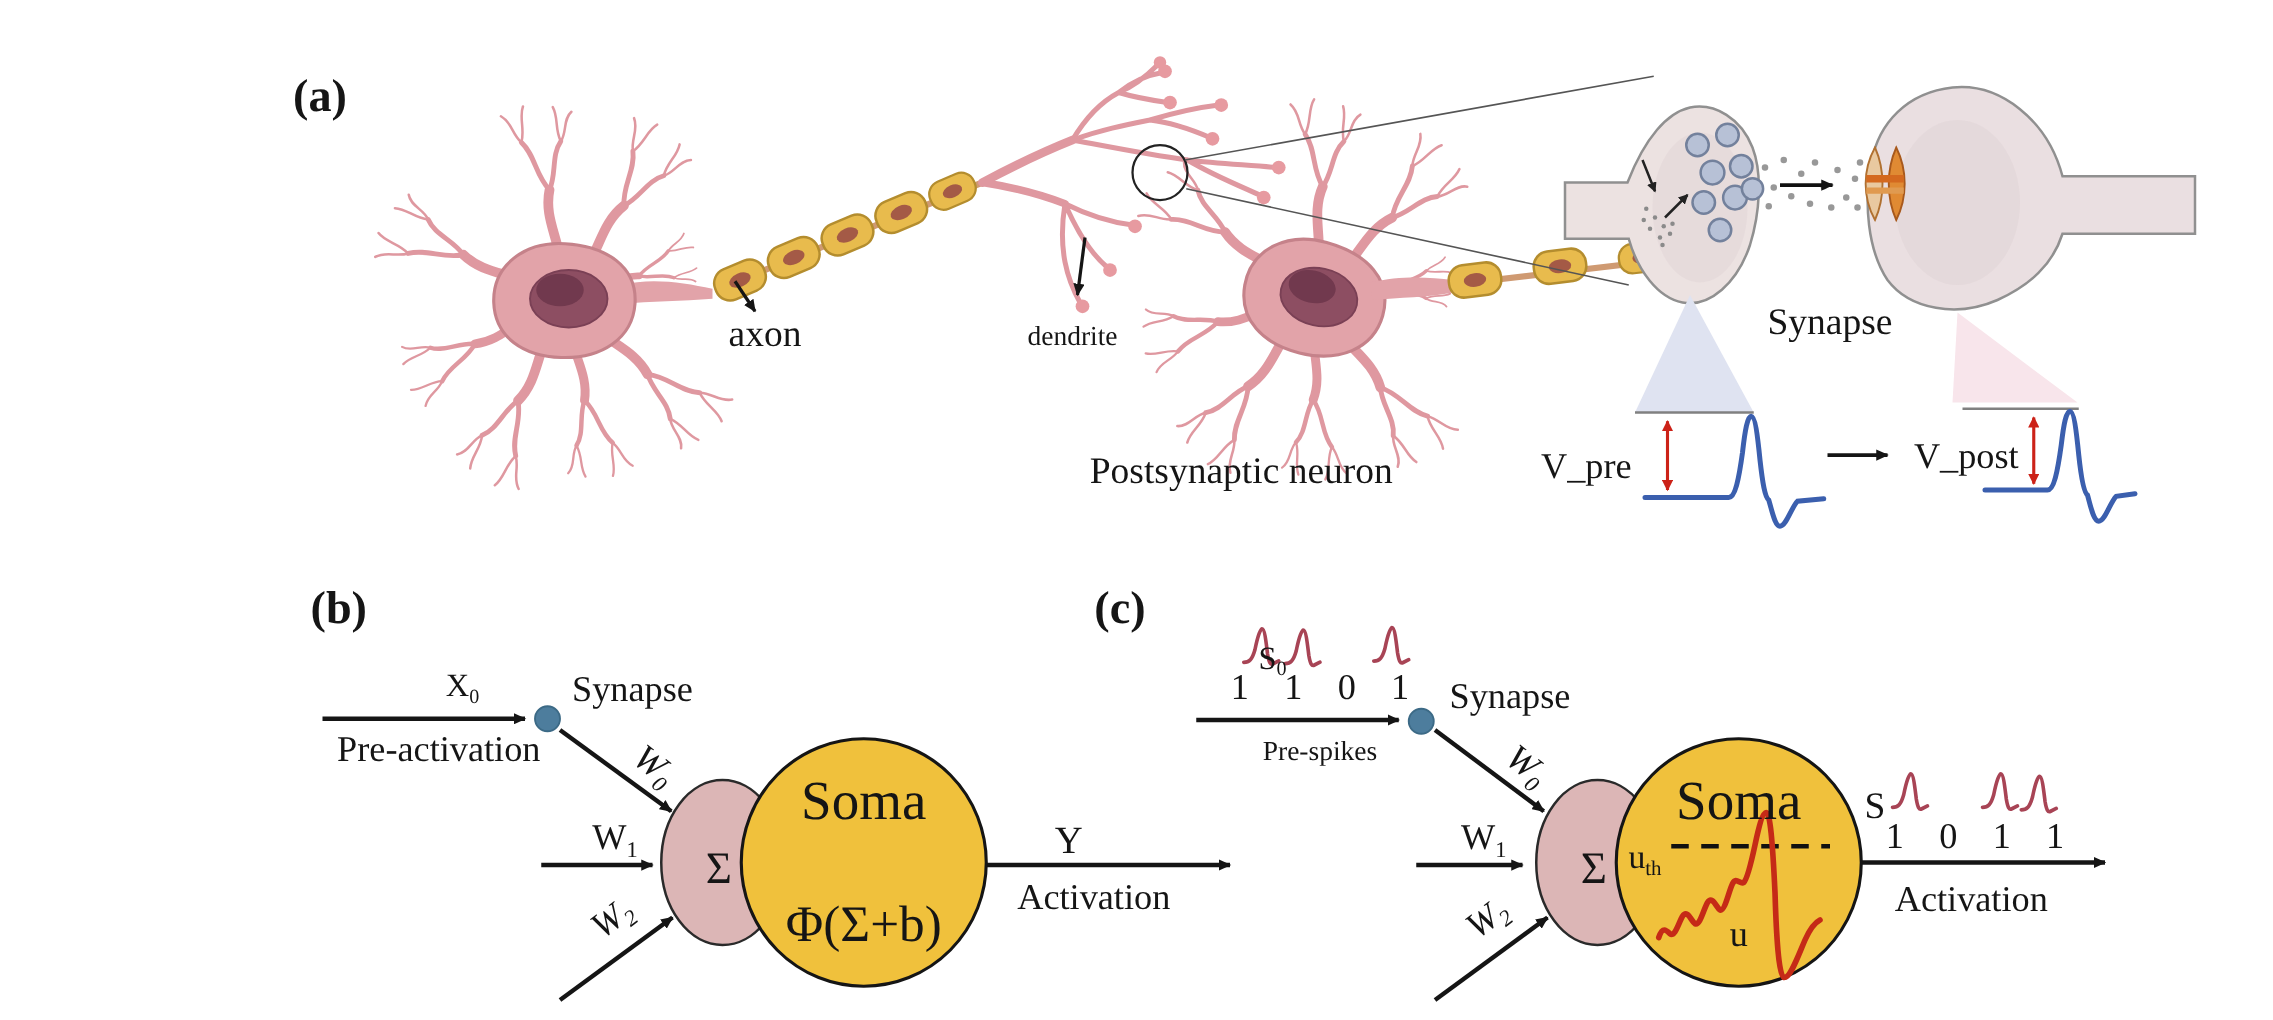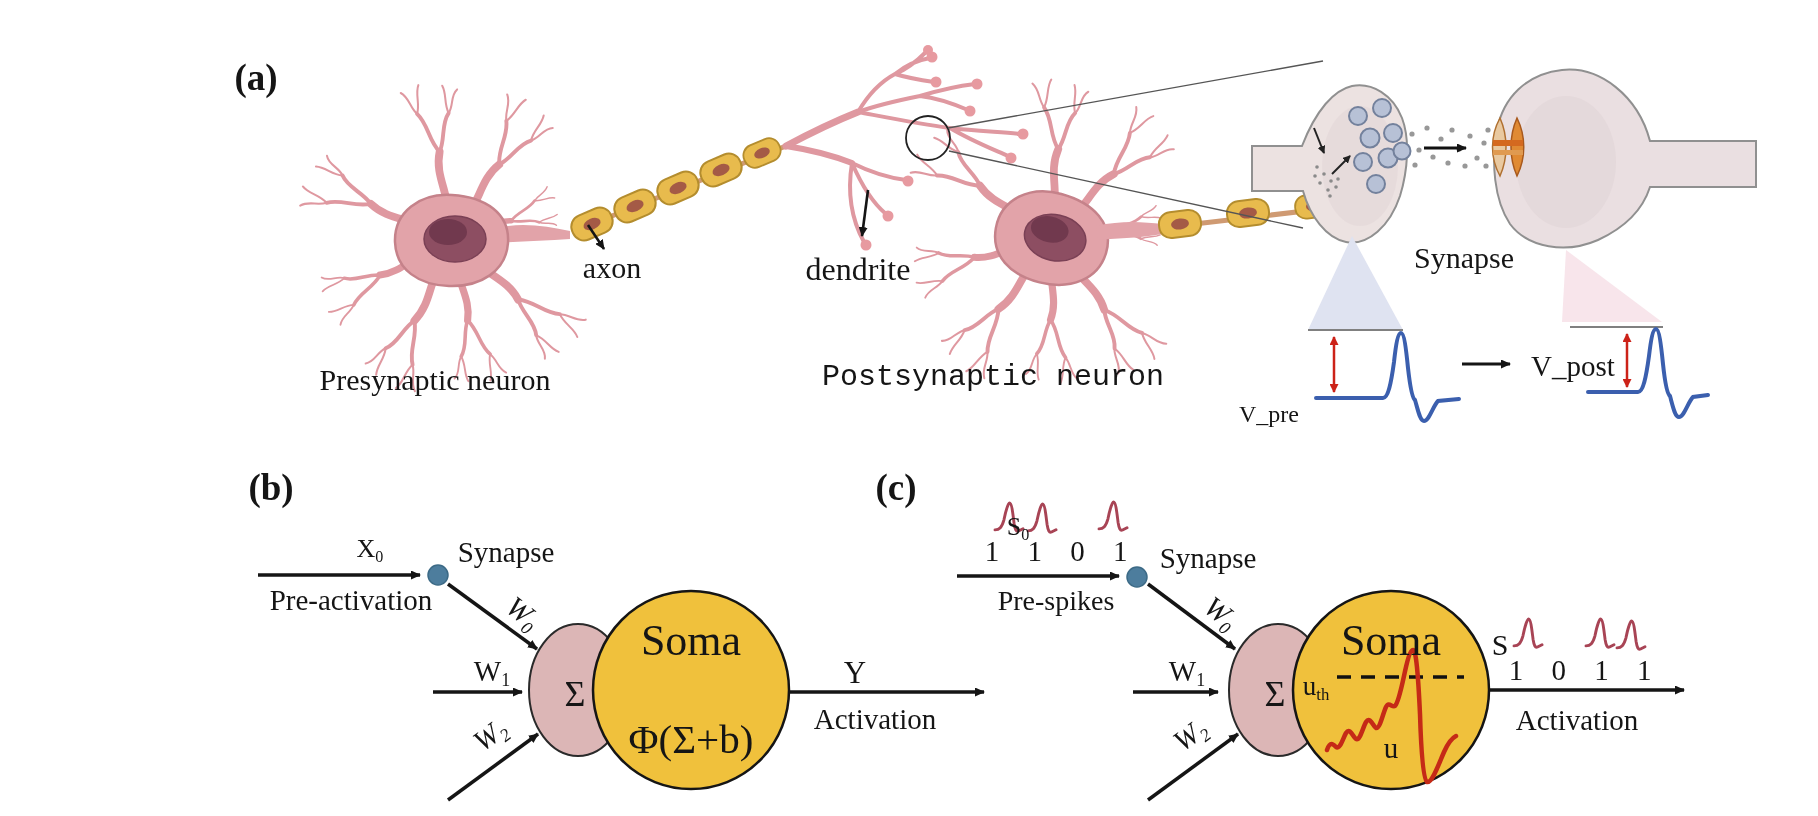--- a/index.html
+++ b/index.html
@@ -221,46 +221,45 @@
 
     <g>
       <use href="#spikeglyph" transform="translate(1514,619) scale(1.12)"></use>
       <use href="#spikeglyph" transform="translate(1586,619) scale(1.12)"></use>
       <use href="#spikeglyph" transform="translate(1617,621) scale(1.12)"></use>
     </g>
   </g>
 </svg>
 
 <div class="lbl bold" style="left:256px;top:77px;font-size:37px;">(a)</div>
-<div class="lbl" style="left:435px;top:380px;font-size:30px;">Presynaptic neuron</div>
 <div class="lbl" style="left:612px;top:268px;font-size:30px;">axon</div>
-<div class="lbl" style="left:858px;top:269px;font-size:32px;">dendrite</div>
-<div class="lbl" style="left:993px;top:377px;font-size:30px;font-family:Liberation Mono, monospace;">Postsynaptic neuron</div>
+<div class="lbl" style="left:858px;top:269px;font-size:22px;">dendrite</div>
+<div class="lbl" style="left:993px;top:377px;font-size:30px;">Postsynaptic neuron</div>
 <div class="lbl" style="left:1464px;top:258px;font-size:30px;">Synapse</div>
-<div class="lbl" style="left:1269px;top:374px;font-size:24px;margin-top:40px;">V_pre</div>
+<div class="lbl" style="left:1269px;top:374px;font-size:29px;">V_pre</div>
 <div class="lbl" style="left:1573px;top:366px;font-size:29px;">V_post</div>
 
 <div class="lbl bold" style="left:271px;top:487px;font-size:37px;">(b)</div>
 <div class="lbl" style="left:370px;top:549px;font-size:26px;"><span>X</span><sub>0</sub></div>
 <div class="lbl" style="left:506px;top:552px;font-size:29px;">Synapse</div>
 <div class="lbl" style="left:351px;top:600px;font-size:29px;">Pre-activation</div>
 <div class="lbl it rotp" style="left:523px;top:613px;font-size:29px;"><span>W</span><sub>0</sub></div>
 <div class="lbl" style="left:492px;top:671px;font-size:29px;"><span>W</span><sub>1</sub></div>
 <div class="lbl it rotn" style="left:490px;top:735px;font-size:29px;"><span>W</span><sub>2</sub></div>
 <div class="lbl" style="left:575px;top:694px;font-size:36px;">Σ</div>
 <div class="lbl" style="left:691px;top:641px;font-size:44px;">Soma</div>
 <div class="lbl" style="left:691px;top:739px;font-size:41px;">Φ(Σ+b)</div>
 <div class="lbl" style="left:855px;top:672px;font-size:31px;">Y</div>
 <div class="lbl" style="left:875px;top:719px;font-size:29px;">Activation</div>
 
 <div class="lbl bold" style="left:896px;top:487px;font-size:37px;">(c)</div>
 <div class="lbl" style="left:1018px;top:527px;font-size:26px;"><span>S</span><sub>0</sub></div>
 <div class="lbl bits" style="left:1057px;top:551px;font-size:29px;">1 1 0 1</div>
 <div class="lbl" style="left:1208px;top:558px;font-size:29px;">Synapse</div>
-<div class="lbl" style="left:1056px;top:601px;font-size:28px;text-align:right;">Pre-spikes</div>
+<div class="lbl" style="left:1056px;top:601px;font-size:22px;text-align:right;">Pre-spikes</div>
 <div class="lbl it rotp" style="left:1221px;top:613px;font-size:29px;"><span>W</span><sub>0</sub></div>
 <div class="lbl" style="left:1187px;top:671px;font-size:29px;"><span>W</span><sub>1</sub></div>
 <div class="lbl it rotn" style="left:1190px;top:735px;font-size:29px;"><span>W</span><sub>2</sub></div>
 <div class="lbl" style="left:1275px;top:694px;font-size:36px;">Σ</div>
 <div class="lbl" style="left:1391px;top:641px;font-size:44px;">Soma</div>
 <div class="lbl" style="left:1316px;top:686px;font-size:27px;text-align:center;"><span>u</span><sub>th</sub></div>
 <div class="lbl" style="left:1391px;top:748px;font-size:29px;">u</div>
 <div class="lbl" style="left:1500px;top:645px;font-size:30px;">S</div>
 <div class="lbl bits" style="left:1581px;top:670px;font-size:29px;">1 0 1 1</div>
 <div class="lbl" style="left:1577px;top:720px;font-size:29px;">Activation</div>

